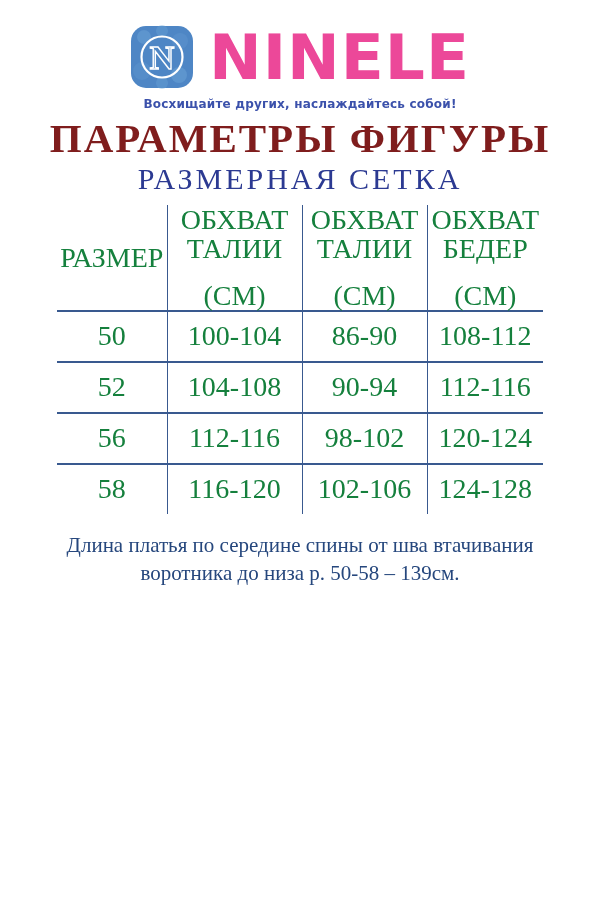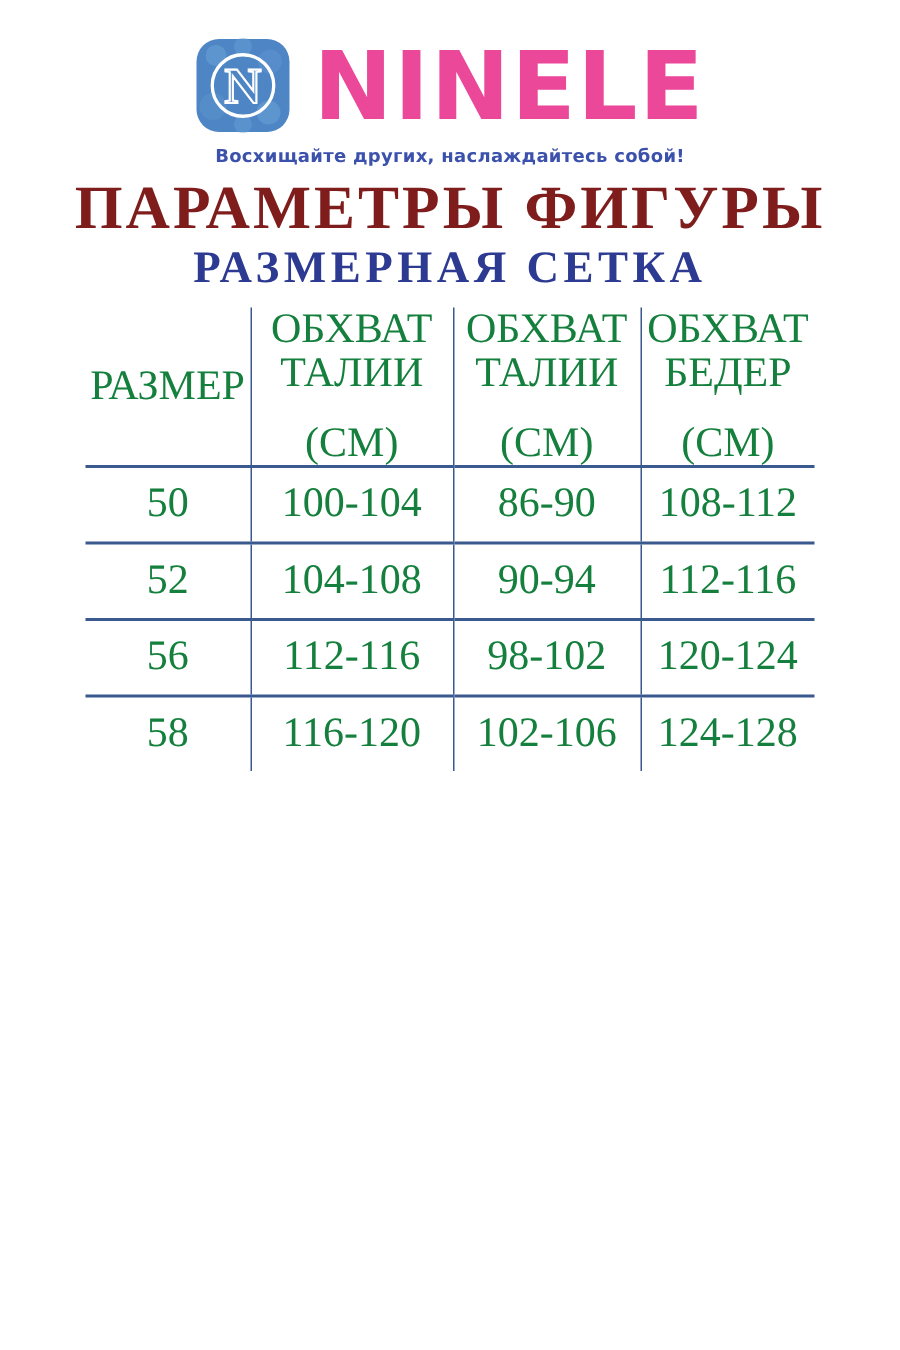--- a/index.html
+++ b/index.html
@@ -55,21 +55,21 @@
     margin: 7px 0 0 0;
     font-size: 41px;
     font-weight: bold;
     letter-spacing: 2px;
     line-height: 1.0;
     color: #7f1d1d;
   }
   .page-subtitle {
     margin: 5px 0 0 0;
     font-size: 30px;
-    font-weight: bold;
+    font-weight: normal;
     letter-spacing: 3px;
     line-height: 1.0;
     color: #2c3a92;
   }
 
   
   table.size-table {
     border-collapse: collapse;
     table-layout: fixed;
     width: 486px;
@@ -188,14 +188,15 @@
       </tr>
       <tr>
         <td>58</td>
         <td>116-120</td>
         <td>102-106</td>
         <td>124-128</td>
       </tr>
     </tbody>
   </table>
 
+  <p class="note">Длина платья по середине спины от шва втачивания воротника до низа р. 50-58 – 139см.</p>
 
 </div>
 
 </body></html>

